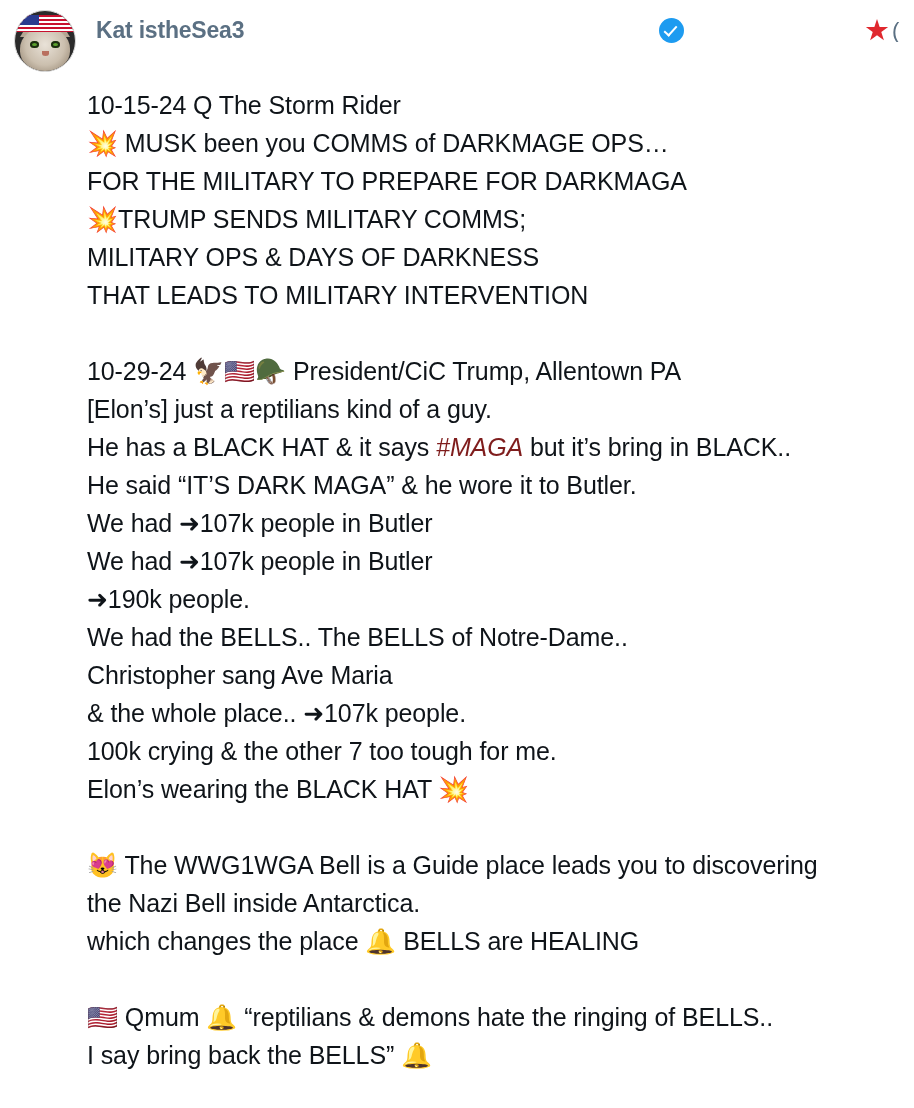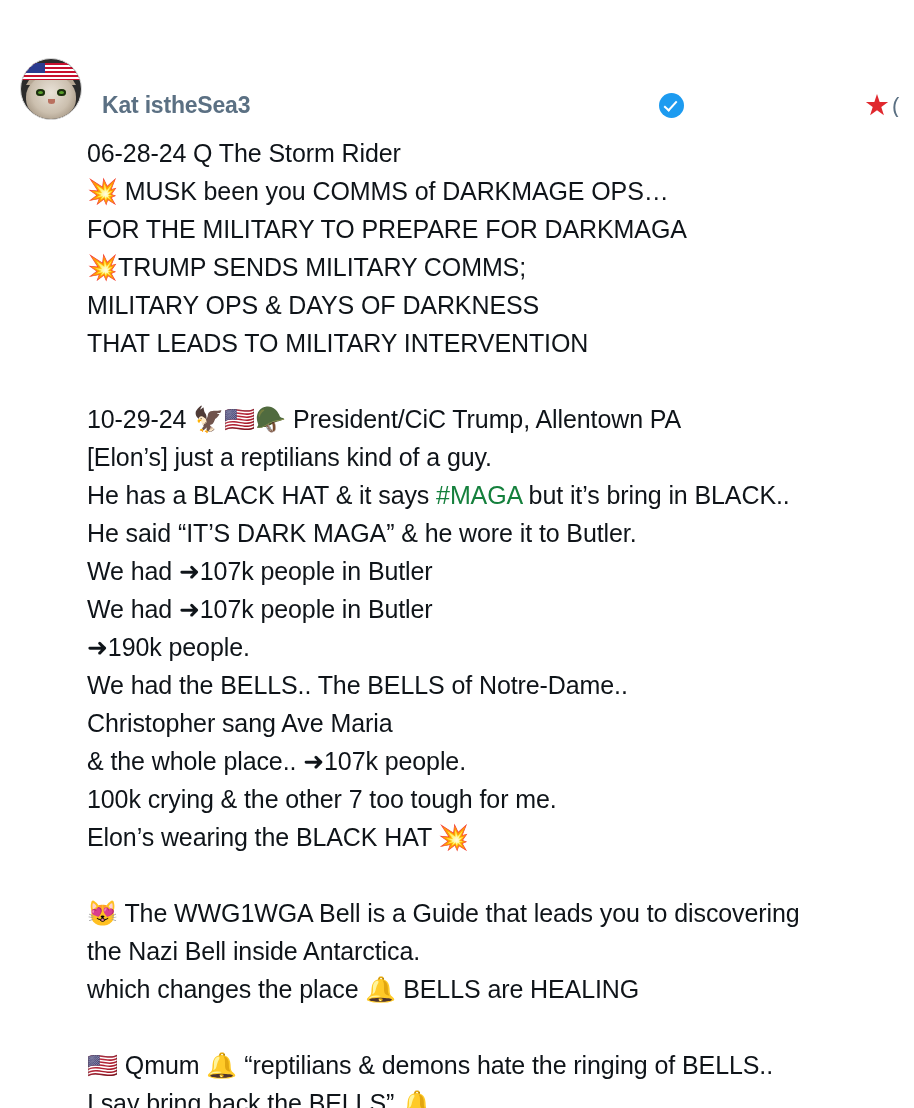--- a/index.html
+++ b/index.html
@@ -15,24 +15,23 @@
     overflow: hidden;
   }
   .post {
     position: relative;
     width: 914px;
     padding: 0;
     box-sizing: border-box;
   }
   .header {
     display: flex;
-    align-items: flex-end;
-    padding: 10px 14px 0 20px;
-    box-sizing: border-box;
-    margin-top: 48px;
+    align-items: flex-start;
+    padding: 10px 14px 0 14px;
+    box-sizing: border-box;
   }
   .avatar {
     width: 62px;
     height: 62px;
     border-radius: 50%;
     flex: 0 0 62px;
     overflow: hidden;
     position: relative;
     background: #2b2b2b;
     border: 1px solid #dcdcdc;
@@ -157,21 +156,21 @@
     font-size: 25px;
     line-height: 38px;
     color: #0f1419;
     letter-spacing: -0.1px;
   }
   .line {
     white-space: pre-wrap;
     word-wrap: break-word;
   }
   .blank { height: 38px; }
-  .hashtag { color: #15803d; }
+  .hashtag { color: #7f1d1d; font-style: italic; }
 </style>
 </head>
 <body>
 
 <div class="post">
 
   <div class="header">
     <div class="avatar">
       <div class="earl"></div>
       <div class="earr"></div>
@@ -187,21 +186,21 @@
       <span class="spacer"></span>
       <span class="verified"></span>
       <span class="star">★</span>
       <span class="partial-glyph">(</span>
     </div>
   </div>
 
   <div class="body">
 
     <div>
-      <div class="line">06-28-24 Q The Storm Rider</div>
+      <div class="line">10-15-24 Q The Storm Rider</div>
       <div class="line">💥 MUSK been you COMMS of DARKMAGE OPS…</div>
       <div class="line">FOR THE MILITARY TO PREPARE FOR DARKMAGA</div>
       <div class="line">💥TRUMP SENDS MILITARY COMMS;</div>
       <div class="line">MILITARY OPS &amp; DAYS OF DARKNESS</div>
       <div class="line">THAT LEADS TO MILITARY INTERVENTION</div>
     </div>
 
     <div class="blank"></div>
 
     <div>
@@ -215,21 +214,21 @@
       <div class="line">We had the BELLS.. The BELLS of Notre-Dame..</div>
       <div class="line">Christopher sang Ave Maria</div>
       <div class="line">&amp; the whole place.. ➜107k people.</div>
       <div class="line">100k crying &amp; the other 7 too tough for me.</div>
       <div class="line">Elon’s wearing the BLACK HAT 💥</div>
     </div>
 
     <div class="blank"></div>
 
     <div>
-      <div class="line">😻 The WWG1WGA Bell is a Guide that leads you to discovering</div>
+      <div class="line">😻 The WWG1WGA Bell is a Guide place leads you to discovering</div>
       <div class="line">the Nazi Bell inside Antarctica.</div>
       <div class="line">which changes the place 🔔 BELLS are HEALING</div>
     </div>
 
     <div class="blank"></div>
 
     <div>
       <div class="line">🇺🇸 Qmum 🔔 “reptilians &amp; demons hate the ringing of BELLS..</div>
       <div class="line">I say bring back the BELLS” 🔔</div>
     </div>

